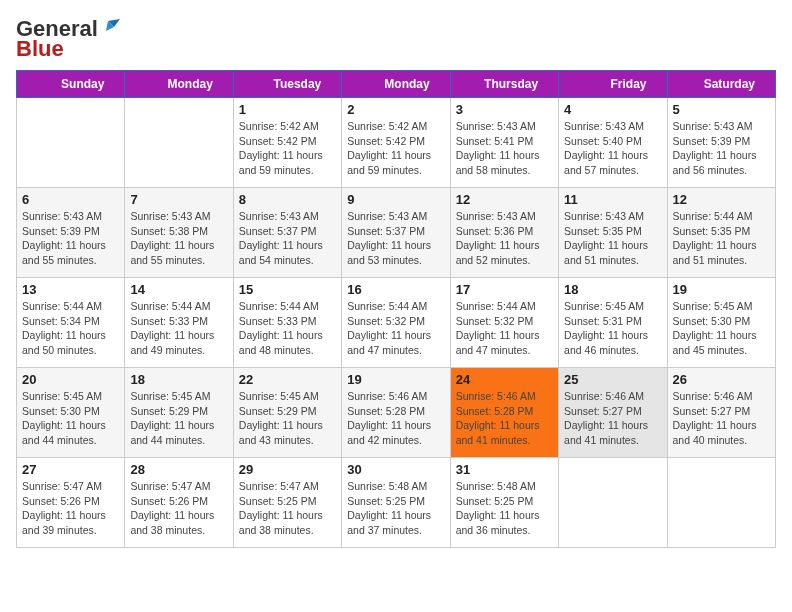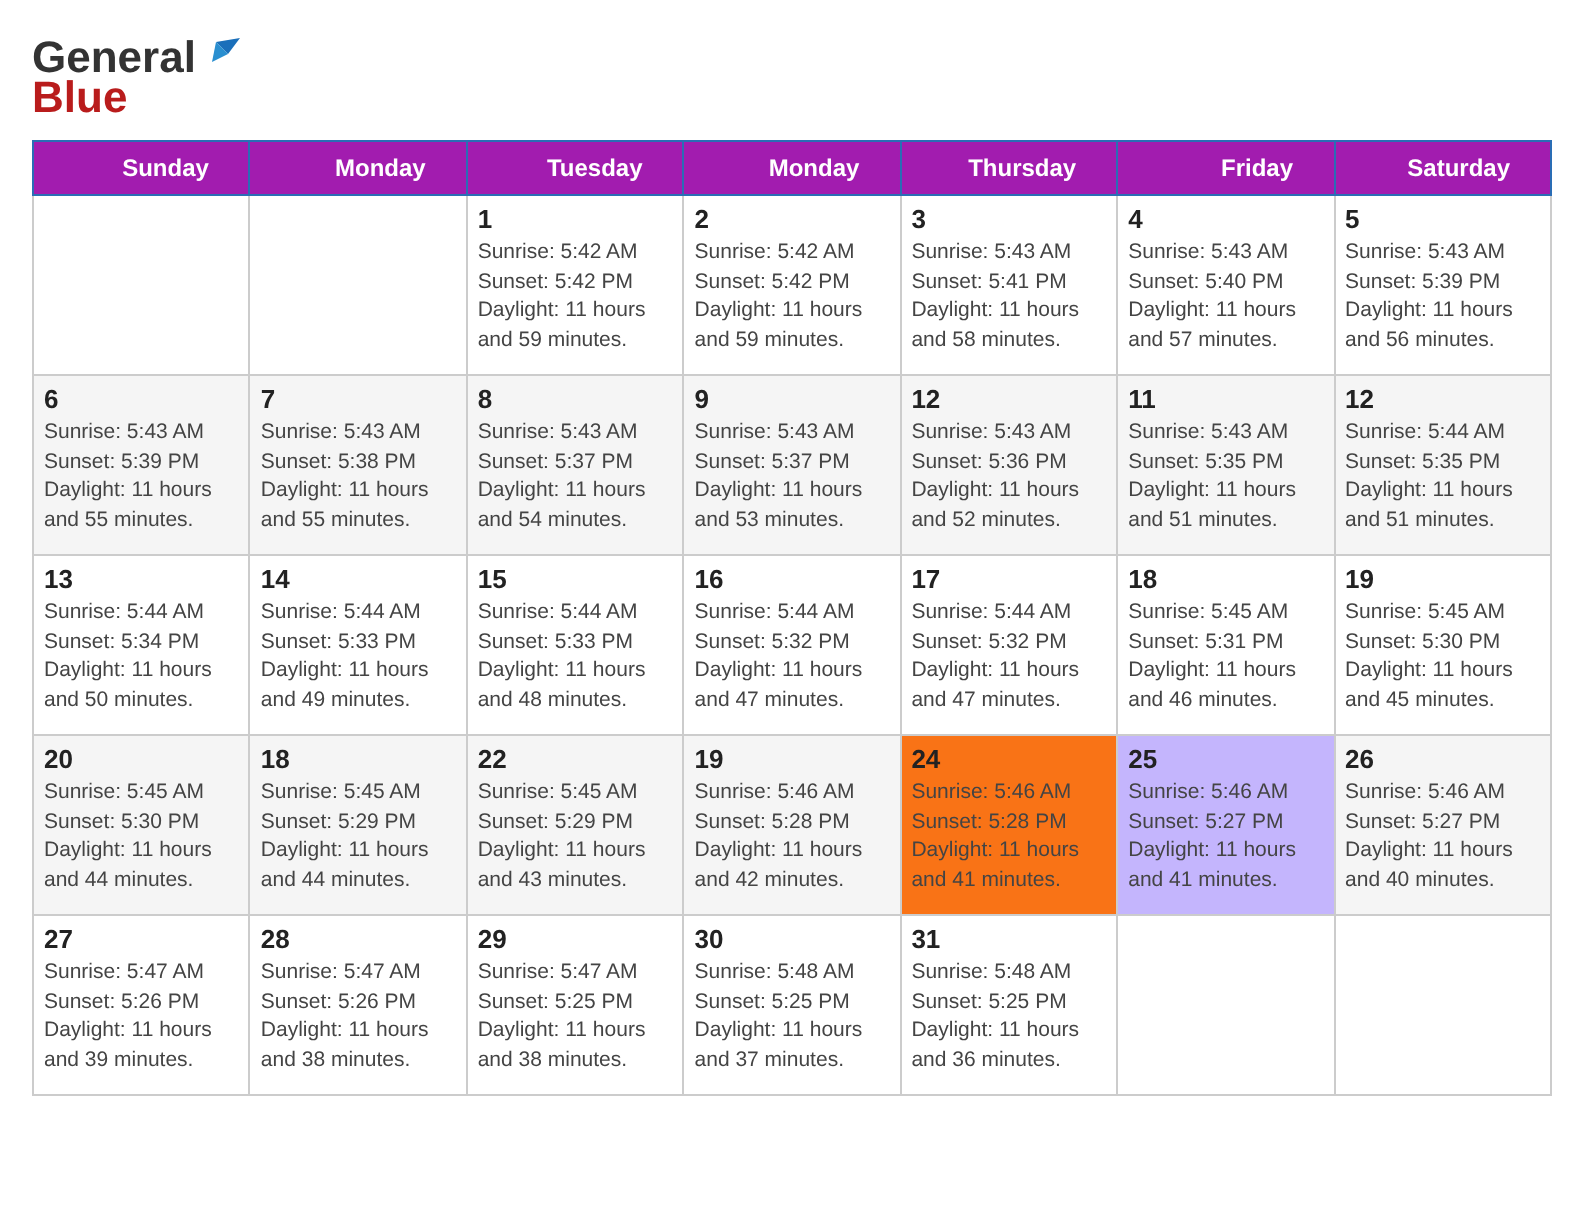--- a/index.html
+++ b/index.html
@@ -209,21 +209,21 @@
           <div class="day-info">Sunrise: 5:45 AM<br>Sunset: 5:29 PM<br>Daylight: 11 hours and 43 minutes.</div>
         </td>
         <td style="background: rgb(245, 245, 245);">
           <span class="day-number">19</span>
           <div class="day-info">Sunrise: 5:46 AM<br>Sunset: 5:28 PM<br>Daylight: 11 hours and 42 minutes.</div>
         </td>
         <td style="background: #f97316;">
           <span class="day-number">24</span>
           <div class="day-info">Sunrise: 5:46 AM<br>Sunset: 5:28 PM<br>Daylight: 11 hours and 41 minutes.</div>
         </td>
-        <td style="background: #c4b5fd;">
+        <td style="background: #e5e5e5;">
           <span class="day-number">25</span>
           <div class="day-info">Sunrise: 5:46 AM<br>Sunset: 5:27 PM<br>Daylight: 11 hours and 41 minutes.</div>
         </td>
         <td style="background: rgb(245, 245, 245);">
           <span class="day-number">26</span>
           <div class="day-info">Sunrise: 5:46 AM<br>Sunset: 5:27 PM<br>Daylight: 11 hours and 40 minutes.</div>
         </td>
       </tr>
       <tr>
         <td>

